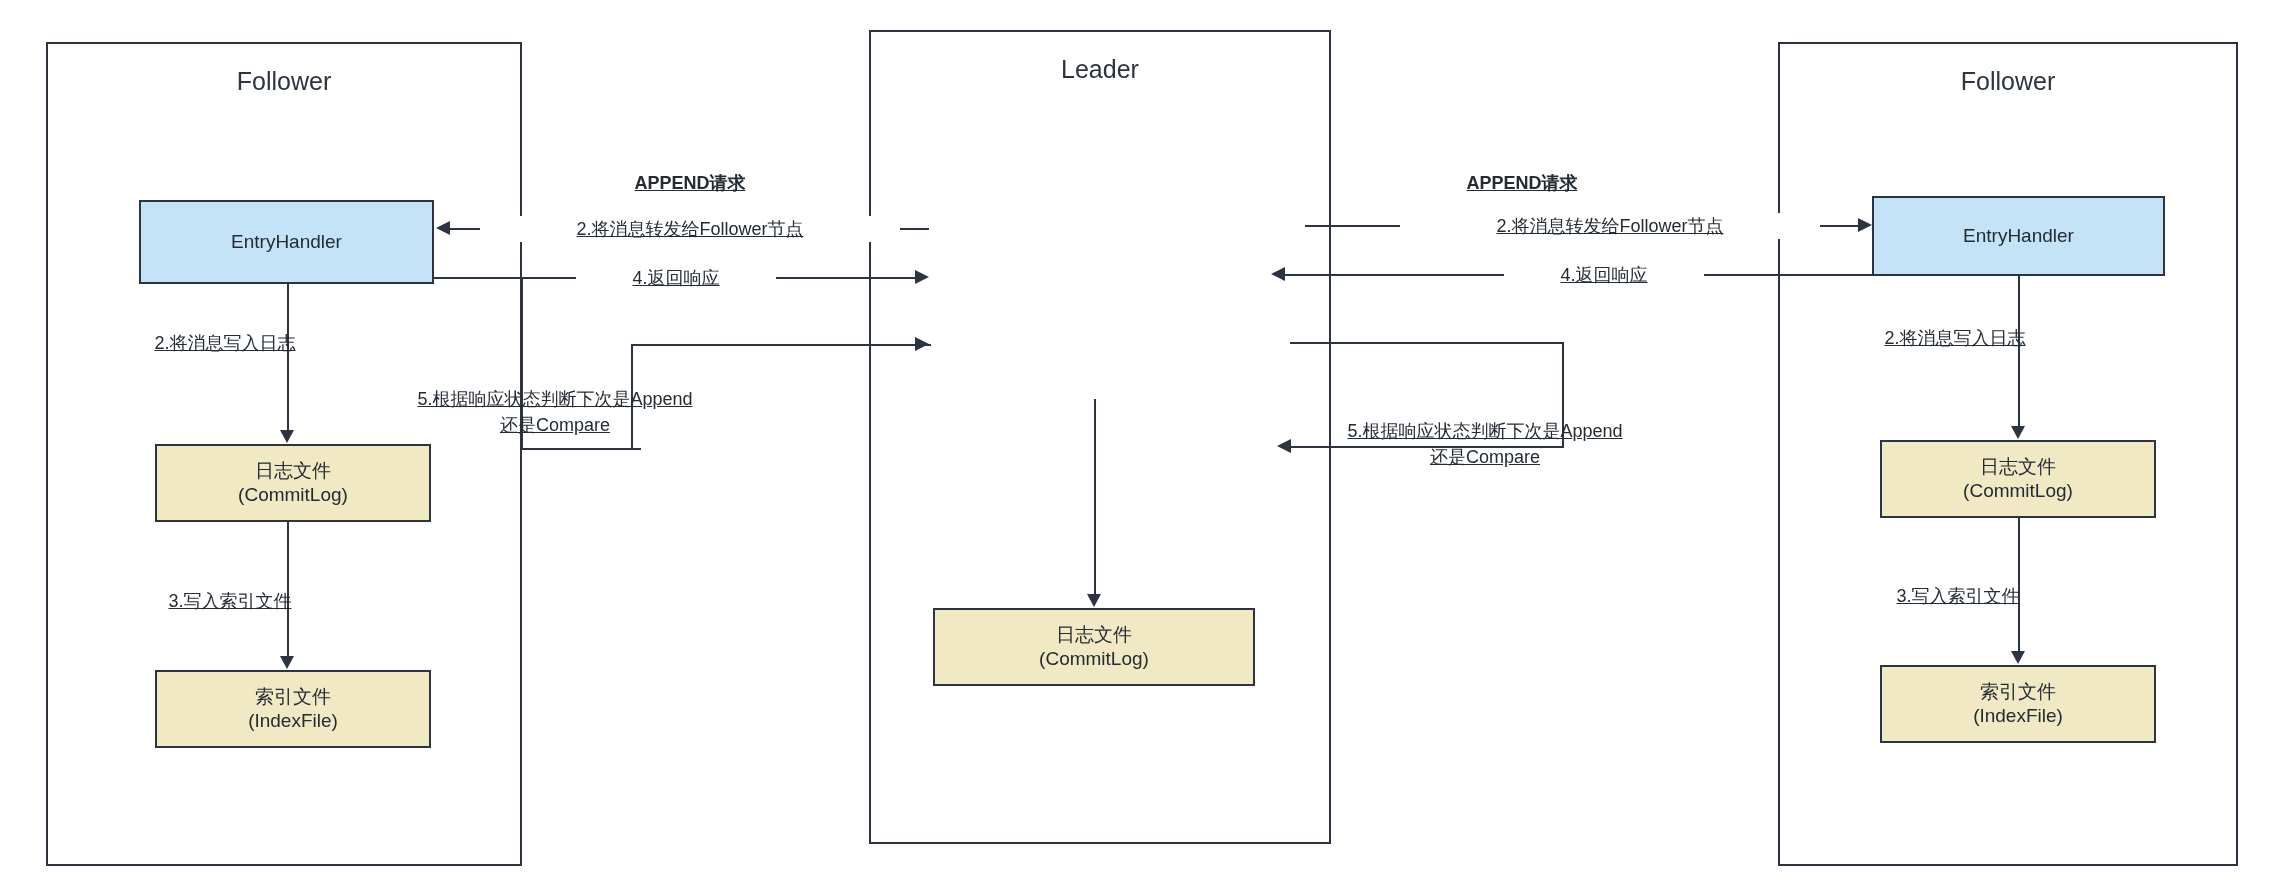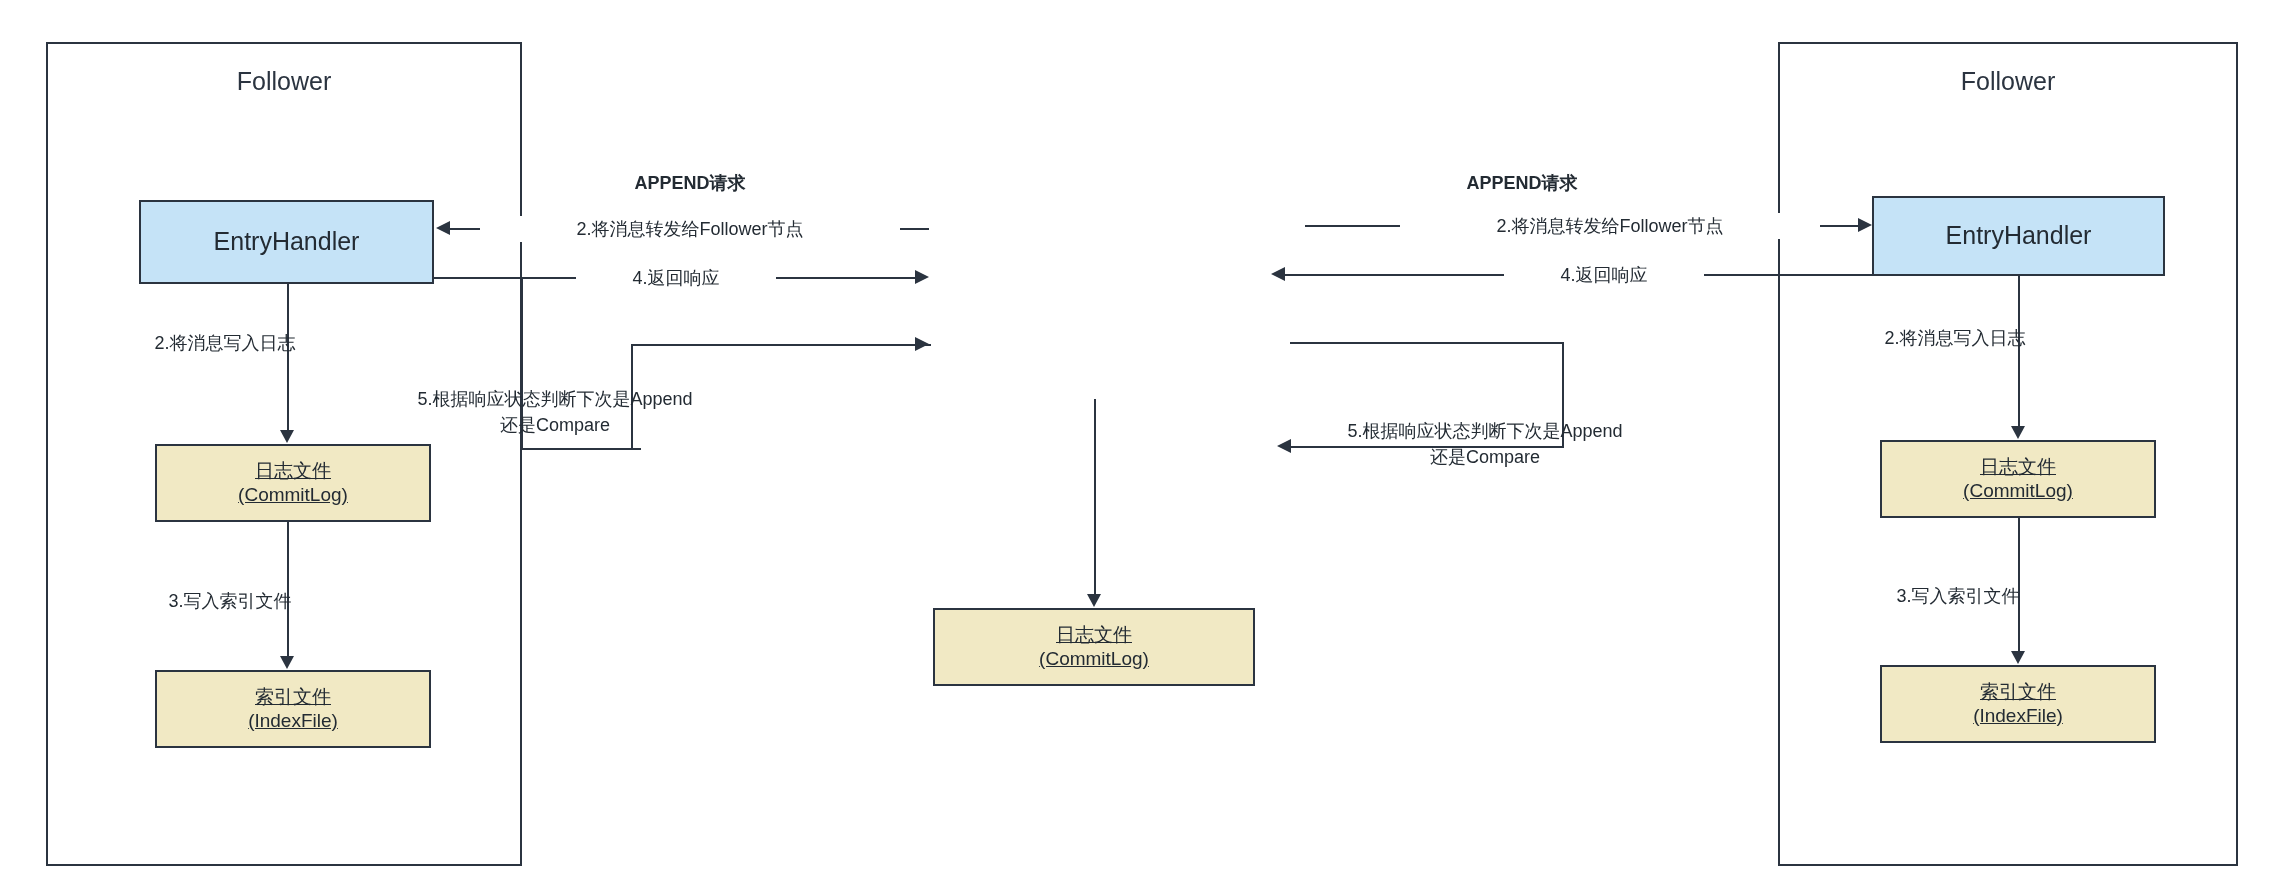--- a/index.html
+++ b/index.html
@@ -33,39 +33,40 @@
   }
   .swim-title{
     width:100%;
     text-align:center;
     font-size:25px;
     color:#2b3440;
   }
   .box-blue{
     background:#c5e3f7;
     border:2.5px solid #2b3440;
-    font-size:25px;
+    font-size:19px;
     color:#232b33;
     text-align:center;
   }
   .box-yellow{
     background:#f1e9c4;
     border:2.5px solid #2b3440;
     font-size:19px;
     color:#232b33;
   }
-  .box-yellow .l1,.box-yellow .l2{display:block;text-decoration:underline;}
+  .box-yellow .l1,.box-yellow .l2{display:block;}
   
   .lbl{
     position:absolute;
     font-size:18px;
     color:#232b33;
     white-space:nowrap;
     line-height:1.45;
     text-align:center;
+    text-decoration:underline;
   }
   .lbl.bold{font-weight:bold;font-size:18px;}
   .lbl.multi{white-space:normal;text-align:center;}
   
   .hline{position:absolute;height:0;border-top:2px solid #2b3440;}
   .vline{position:absolute;width:0;border-left:2px solid #2b3440;}
   .arrow{position:absolute;width:0;height:0;}
   .arrow-down{border-left:7px solid transparent;border-right:7px solid transparent;border-top:13px solid #2b3440;}
   .arrow-left{border-top:7px solid transparent;border-bottom:7px solid transparent;border-right:14px solid #2b3440;}
   .arrow-right{border-top:7px solid transparent;border-bottom:7px solid transparent;border-left:14px solid #2b3440;}
@@ -94,20 +95,23 @@
   </div>
 
   <div class="vline" style="left:287px;top:284px;height:146px;"></div>
   <div class="arrow arrow-down" style="left:280px;top:430px;"></div>
   <div class="lbl" style="left:110px;top:330px;width:230px;">2.将消息写入日志</div>
 
   <div class="vline" style="left:287px;top:522px;height:134px;"></div>
   <div class="arrow arrow-down" style="left:280px;top:656px;"></div>
   <div class="lbl" style="left:130px;top:588px;width:200px;">3.写入索引文件</div>
 
+  <div class="node swim" style="left:869px;top:30px;width:462px;height:814px;">
+    <div class="swim-title" style="margin-top:22px;">Leader</div>
+  </div>
 
 
   <div class="node box-yellow" style="left:933px;top:608px;width:322px;height:78px;">
     <span class="l1">日志文件</span>
     <span class="l2">(CommitLog)</span>
   </div>
 
   <div class="vline" style="left:1094px;top:399px;height:195px;"></div>
   <div class="arrow arrow-down" style="left:1087px;top:594px;"></div>
 

